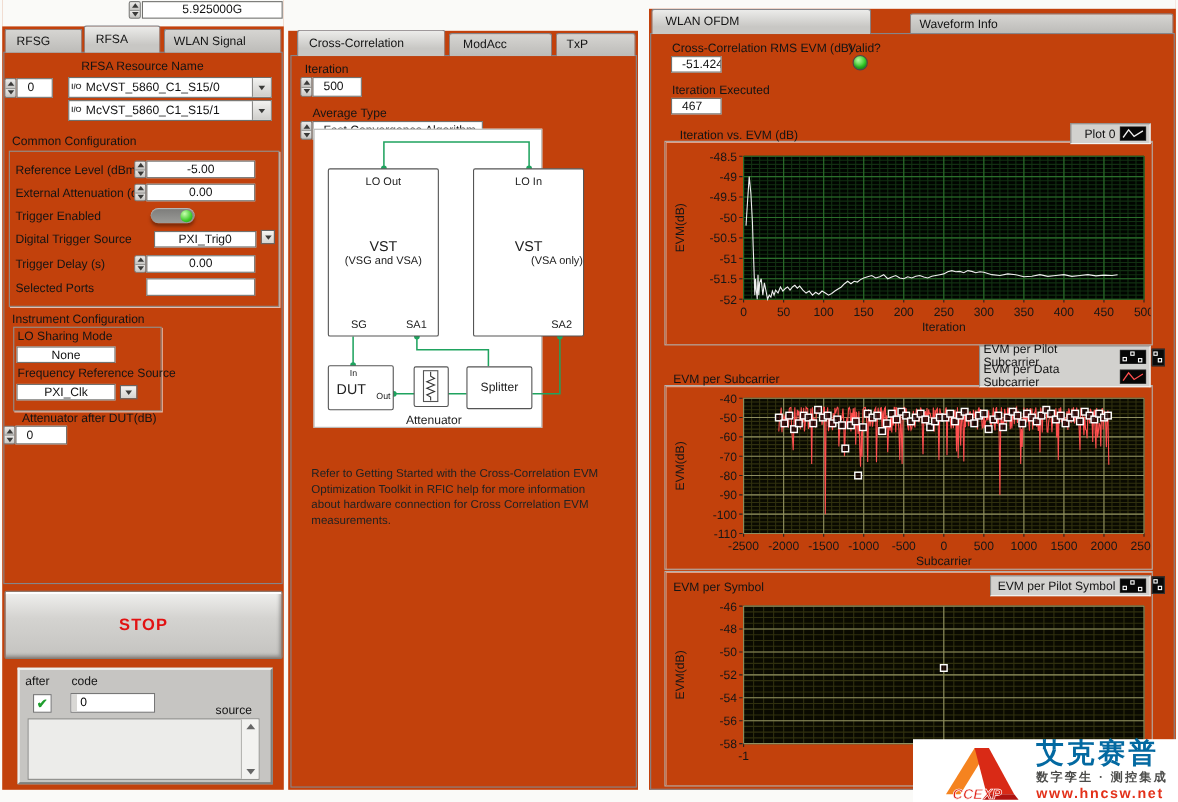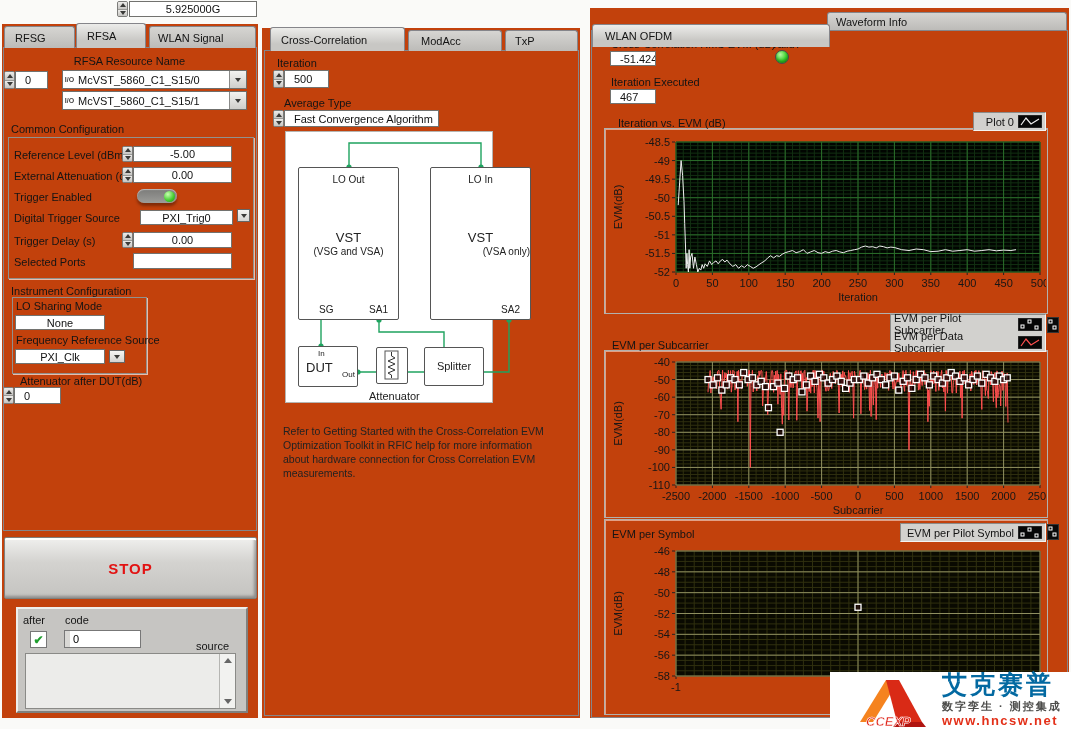--- a/index.html
+++ b/index.html
@@ -239,21 +239,21 @@
     <div class="spin" style="left:11px;top:82px;height:17px">
       <span class="sb">
           <span class="tri up"></span>
         </span>
       <span class="sb">
           <span class="tri down"></span>
         </span>
     </div>
     <div class="field left" style="left:22px;top:82px;width:155px;height:17px">Fast Convergence Algorithm</div>
 
-    <div class="diagram" style="left:23px;top:103px;width:208px;height:272px">
+    <div class="diagram" style="left:23px;top:89px;width:208px;height:272px">
       <svg width="252" height="272" style="position:absolute;left:0;top:0">
         <polyline class="wire" points="63,35 63,11 195,11 195,35" fill="none" stroke-width="1.4" stroke="#1fa35f"></polyline>
         <polyline class="wire" points="35,188 35,214" fill="none" stroke-width="1.4" stroke="#1fa35f"></polyline>
         <polyline class="wire" points="93,188 93,200 158,200 158,215" fill="none" stroke-width="1.4" stroke="#1fa35f"></polyline>
         <polyline class="wire" points="72,240 138,240" fill="none" stroke-width="1.4" stroke="#1fa35f"></polyline>
         <polyline class="wire" points="198,240 223,240 223,188" fill="none" stroke-width="1.4" stroke="#1fa35f"></polyline>
         <circle class="wdot" cx="63" cy="35" r="2.6" fill="#1fa35f"></circle>
           <circle class="wdot" cx="195" cy="35" r="2.6" fill="#1fa35f"></circle>
         <circle class="wdot" cx="93" cy="188" r="2.6" fill="#1fa35f"></circle>
           <circle class="wdot" cx="223" cy="188" r="2.6" fill="#1fa35f"></circle>
@@ -288,21 +288,21 @@
       <div class="dbox" style="left:138px;top:215px;width:60px;height:39px">
         <div class="dtxt" style="left:0;top:12px;width:100%;text-align:center;font-size:11px">Splitter</div>
       </div>
     </div>
 
     <div class="note" style="left:21px;top:396px;width:272px">Refer to Getting Started with the Cross-Correlation EVM Optimization Toolkit in RFIC help for more information about hardware connection for Cross Correlation EVM measurements.</div>
   </div>
 
   <div class="panel" style="left:590px;top:0;width:479px;height:718px">
     <div class="topstrip" style="left:0;top:0;width:479px;height:8px"></div>
-    <div class="tab sel" style="left:2px;top:24px;width:238px;height:23px;padding-left:12px">WLAN OFDM</div>
+    <div class="tab sel" style="left:2px;top:8px;width:200px;height:23px;padding-left:12px">WLAN OFDM</div>
     <div class="tab" style="left:237px;top:12px;width:240px;height:18px;padding-left:8px">Waveform Info</div>
     <div class="bodyframe" style="left:1px;top:30px;width:477px;height:688px"></div>
 
     <div class="lbl" style="left:21px;top:38px">Cross-Correlation RMS EVM (dB)</div>
     <div class="field left" style="left:20px;top:51px;width:46px;height:15px">-51.4246</div>
     <div class="lbl" style="left:181px;top:38px">Valid?</div>
     <div class="led" style="left:185px;top:50px"></div>
 
     <div class="lbl" style="left:21px;top:76px">Iteration Executed</div>
     <div class="field left" style="left:20px;top:89px;width:46px;height:15px">467</div>

